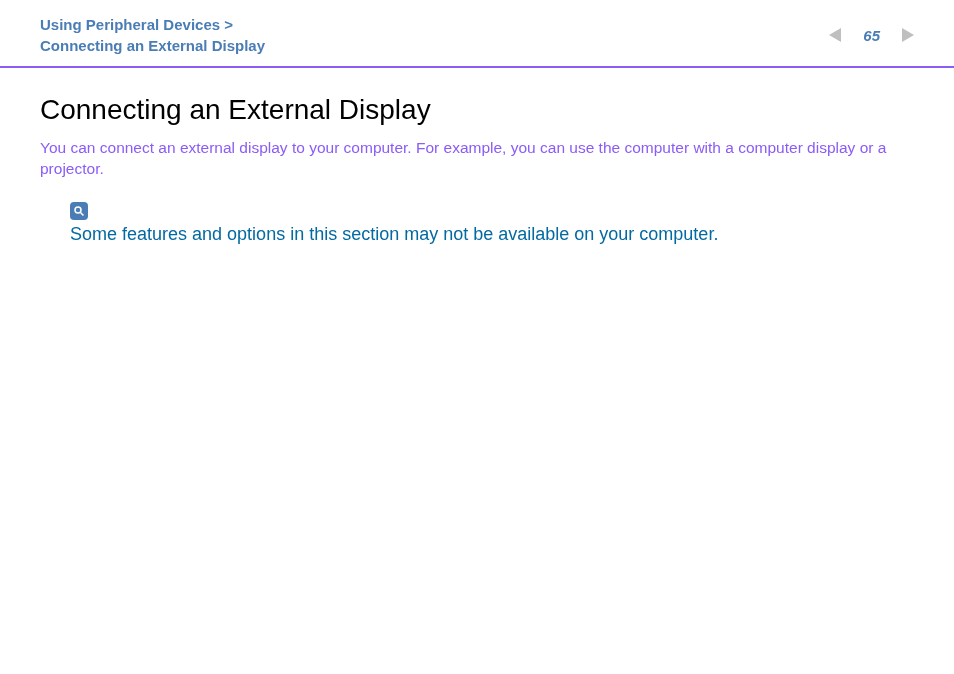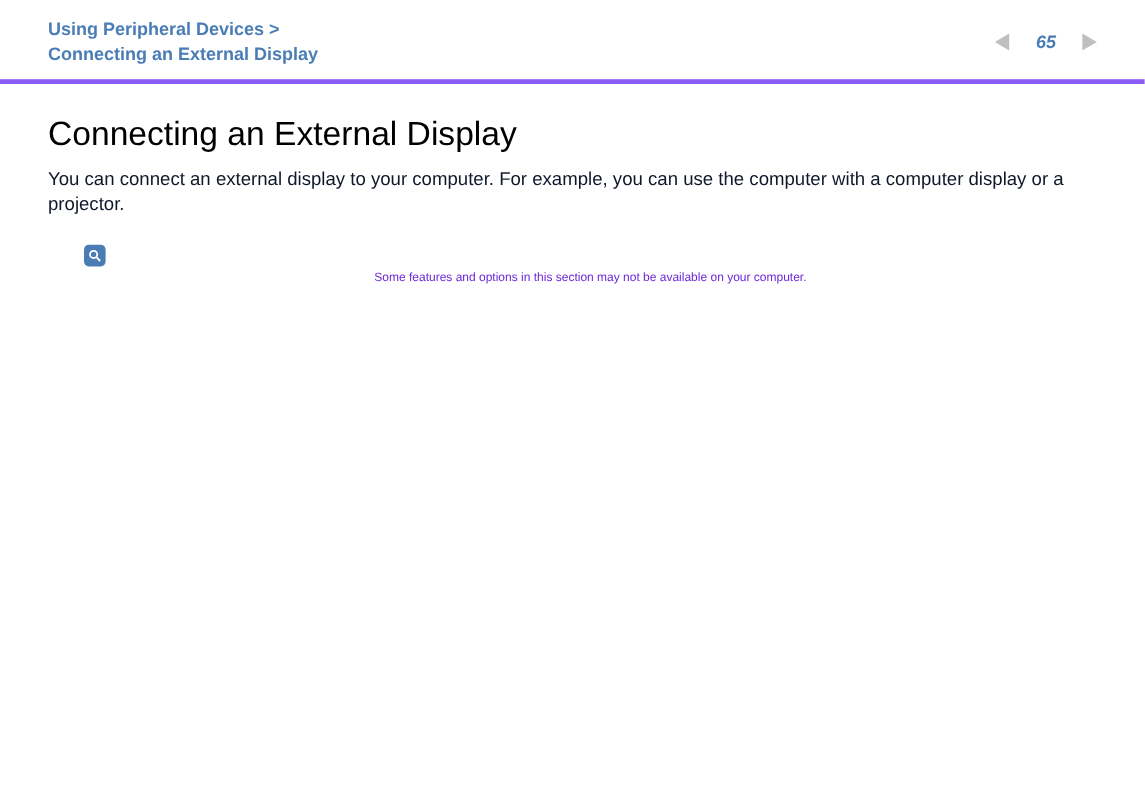--- a/index.html
+++ b/index.html
@@ -8,21 +8,21 @@
     width: 954px;
     height: 674px;
     background: #ffffff;
     position: relative;
   }
   .header {
     padding: 14px 40px 10px 40px;
     display: flex;
     justify-content: space-between;
     align-items: center;
-    border-bottom: 4px solid #8b5cf6;
+    border-bottom: 2px solid #8b5cf6;
   }
   .breadcrumb {
     color: #4a7db5;
     font-weight: bold;
     font-size: 15px;
     line-height: 1.4;
   }
   .bc-line1 { display: block; }
   .bc-line2 { display: block; }
   .pager {
@@ -47,42 +47,41 @@
     padding: 26px 40px 0 40px;
   }
   h1.title {
     font-size: 28px;
     font-weight: normal;
     color: #000;
     margin-bottom: 12px;
   }
   .body-text {
     font-size: 15.5px;
-    color: #0f172a;
+    color: #8b5cf6;
     line-height: 1.35;
     margin-bottom: 22px;
   }
   .note-block {
     margin-left: 30px;
   }
   .note-icon {
     width: 18px;
     height: 18px;
     background: #4a7db5;
     border-radius: 4px;
     display: flex;
     align-items: center;
     justify-content: center;
     margin-bottom: 4px;
   }
   .note-icon svg { width: 12px; height: 12px; }
   .note-text {
-    font-size: 10px;
-    color: #6d28d9;
-    text-align: center;
+    font-size: 18px;
+    color: #0369a1;
   }
 </style>
 </head>
 <body>
 
 <div class="header">
   <div class="breadcrumb">
     <span class="bc-line1">
       <span>Using Peripheral Devices</span><span> &gt;</span>
     </span>

